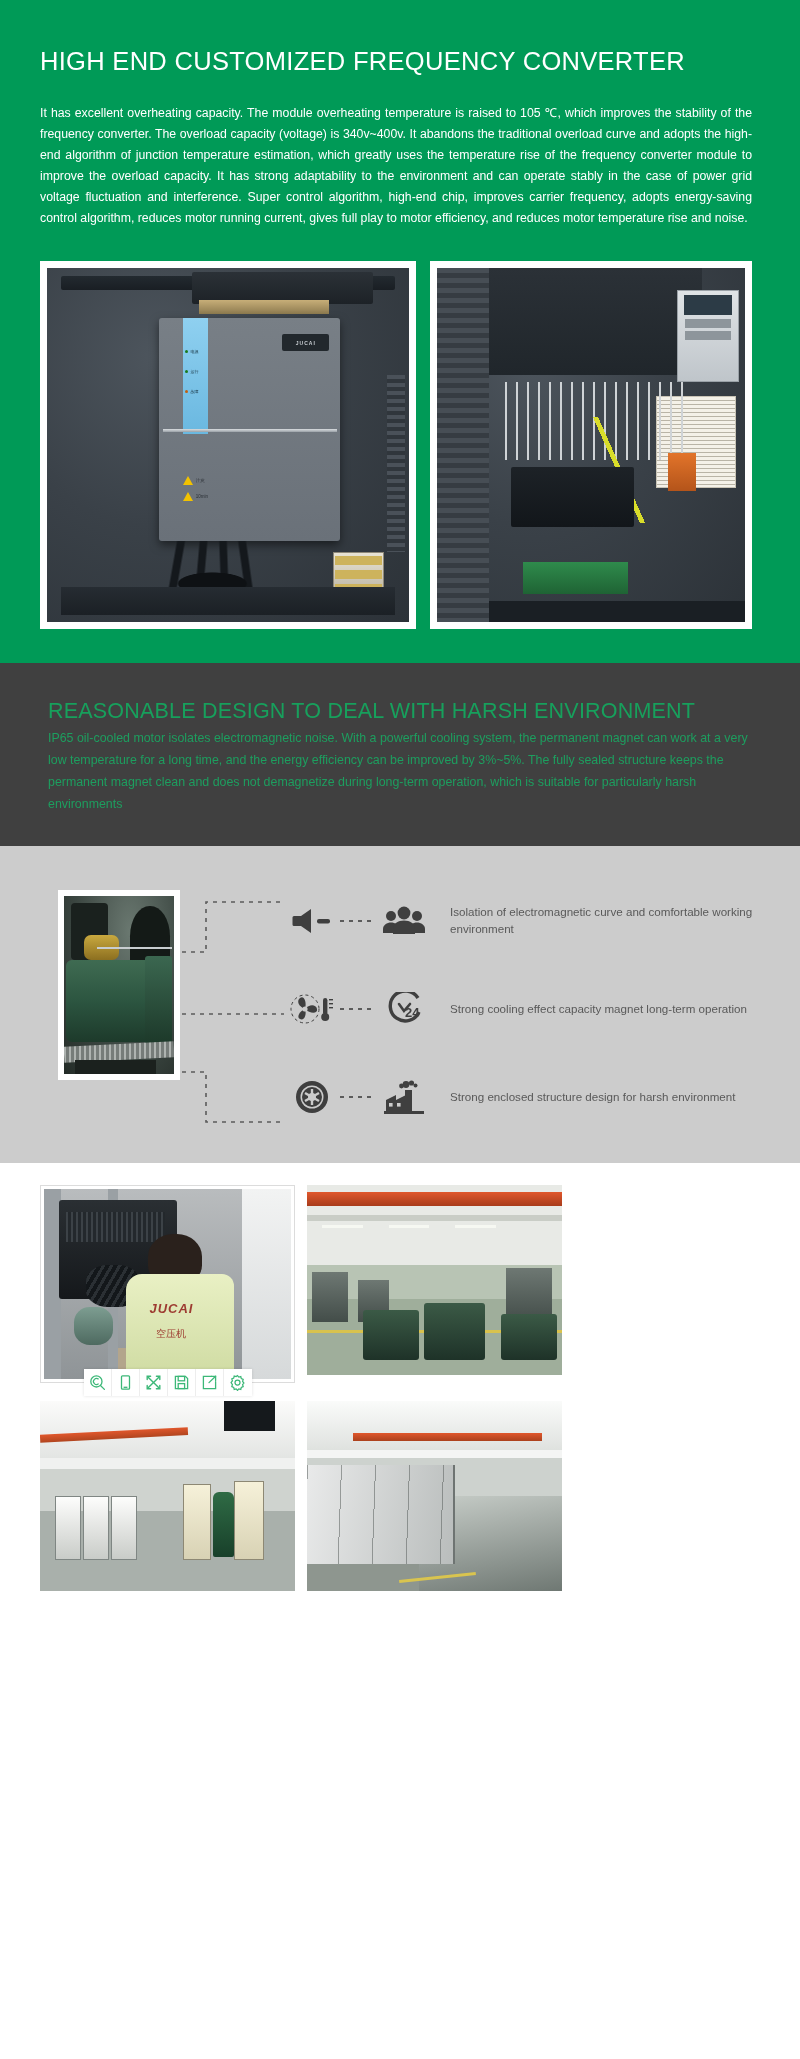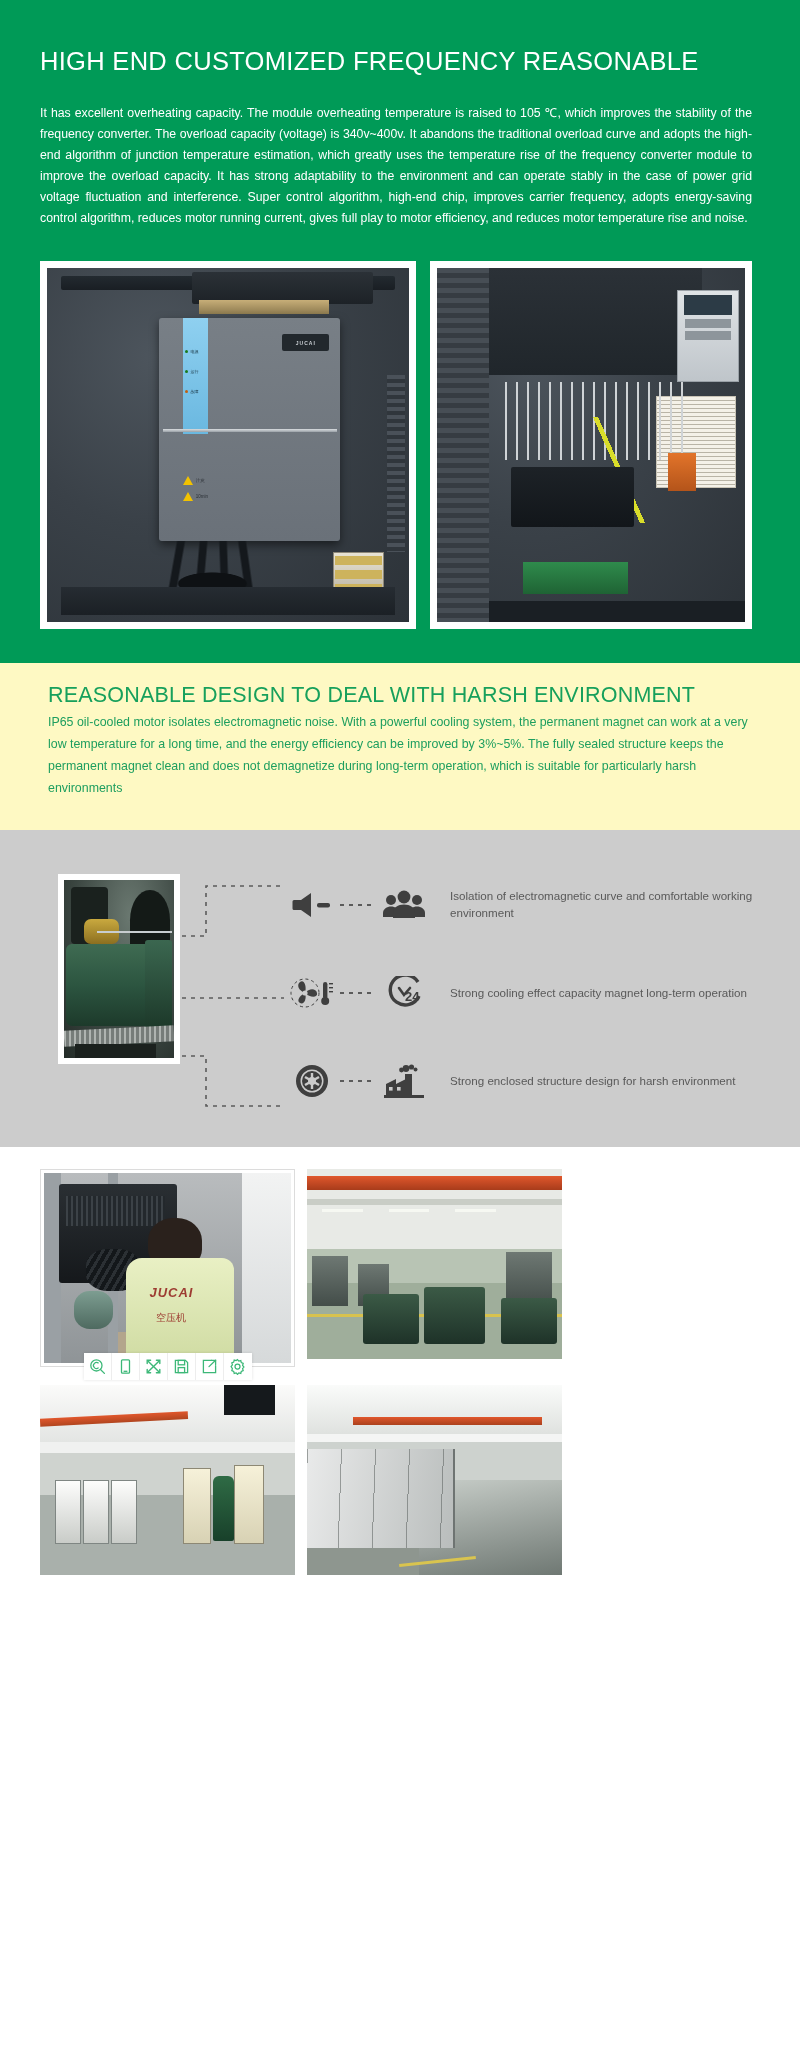--- a/index.html
+++ b/index.html
@@ -177,22 +177,22 @@
     background:
       linear-gradient(66deg, transparent 0 48%, #d9dd2a 48% 52%, transparent 52%);
   }
   .c2-floor {
     position: absolute; left: 17%; right: 0; bottom: 0; height: 6%;
     background: #1a1f24;
   }
 
   
   .intro {
-    padding: 20px 48px 30px 48px;
-    background: #fef9c3;
+    padding: 36px 48px 30px 48px;
+    background: #404040;
   }
   .intro-title {
     color: #17a05c;
     font-size: 21.5px;
     font-weight: 400;
     letter-spacing: 0.2px;
     white-space: nowrap;
   }
   .intro-body {
     color: #1d9e5f;
@@ -353,21 +353,21 @@
     border-right: 1px solid #ededed;
     cursor: pointer;
   }
   .tbtn:last-child { border-right: none; }
   .tbtn svg { display: block; }
 </style>
 </head>
 <body>
 
 <section class="hero">
-  <h1 class="hero-title">HIGH END CUSTOMIZED FREQUENCY REASONABLE</h1>
+  <h1 class="hero-title">HIGH END CUSTOMIZED FREQUENCY CONVERTER</h1>
   <p class="hero-body">It has excellent overheating capacity. The module overheating temperature is raised to 105 ℃, which improves the stability of the frequency converter. The overload capacity (voltage) is 340v~400v. It abandons the traditional overload curve and adopts the high-end algorithm of junction temperature estimation, which greatly uses the temperature rise of the frequency converter module to improve the overload capacity. It has strong adaptability to the environment and can operate stably in the case of power grid voltage fluctuation and interference. Super control algorithm, high-end chip, improves carrier frequency, adopts energy-saving control algorithm, reduces motor running current, gives full play to motor efficiency, and reduces motor temperature rise and noise.</p>
 
   <div class="hero-photos">
 
     <div class="photo-frame left">
       <div class="ph cab1">
         <div class="cab-wall"></div>
         <div class="cab-lip"></div>
         <div class="cab-topbar"></div>
         <div class="cab-gold"></div>

